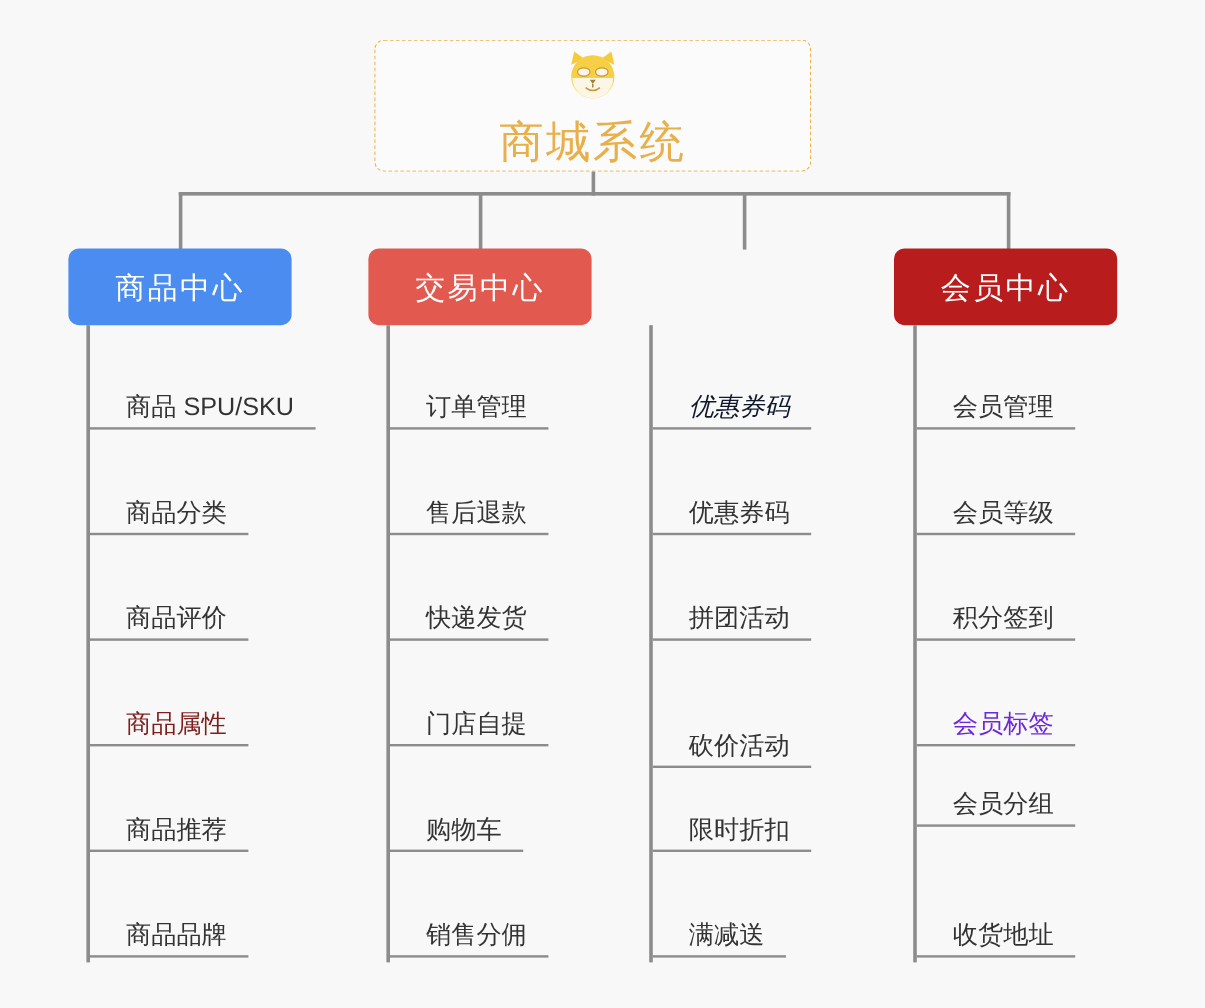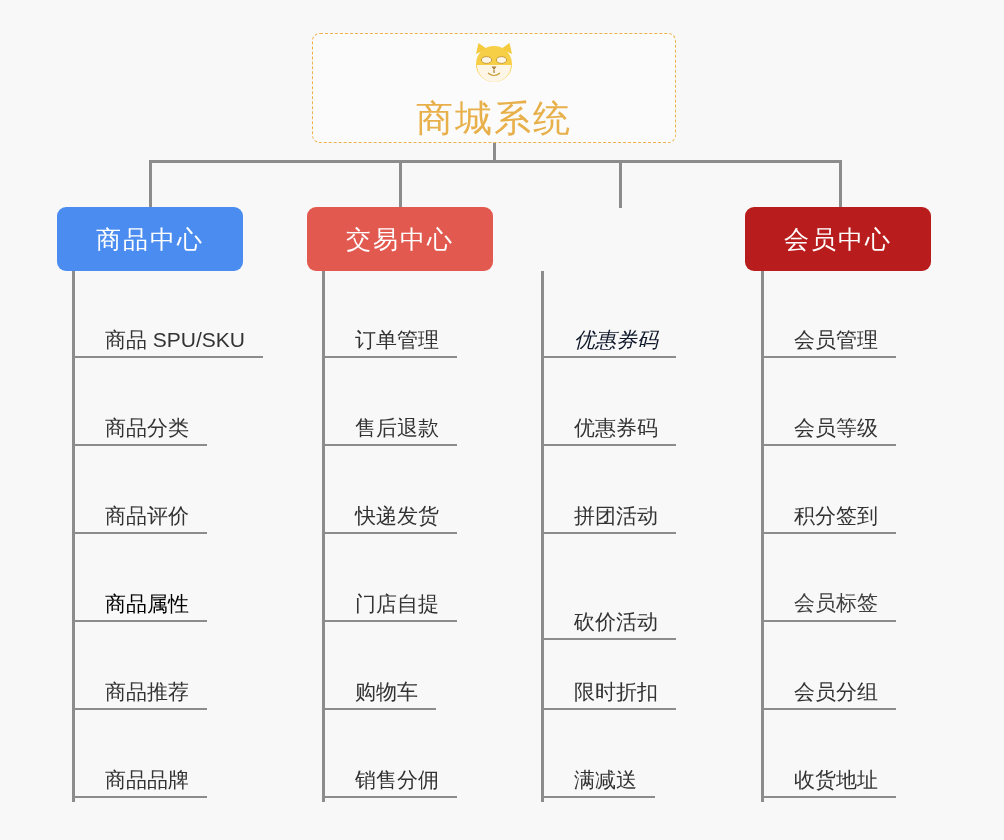--- a/index.html
+++ b/index.html
@@ -155,21 +155,21 @@
     <div class="leaf" style="top:-1px;">
         <span class="leaf-inner" style="border-bottom-color: rgb(140, 140, 140); color: rgb(51, 51, 51);">商品 SPU/SKU</span>
       </div>
     <div class="leaf" style="top:87px;">
         <span class="leaf-inner" style="border-bottom-color: rgb(140, 140, 140); color: rgb(51, 51, 51);">商品分类</span>
       </div>
     <div class="leaf" style="top:175px;">
         <span class="leaf-inner" style="border-bottom-color: rgb(140, 140, 140); color: rgb(51, 51, 51);">商品评价</span>
       </div>
     <div class="leaf" style="top:263px;">
-        <span class="leaf-inner" style="border-bottom-color: rgb(140, 140, 140); color: #000000; text-align: center;">商品属性</span>
+        <span class="leaf-inner" style="border-bottom-color: rgb(140, 140, 140); color: #7f1d1d; text-align: center;">商品属性</span>
       </div>
     <div class="leaf" style="top:351px;">
         <span class="leaf-inner" style="border-bottom-color: rgb(140, 140, 140); color: rgb(51, 51, 51);">商品推荐</span>
       </div>
     <div class="leaf" style="top:439px;">
         <span class="leaf-inner" style="border-bottom-color: rgb(140, 140, 140); color: rgb(51, 51, 51);">商品品牌</span>
       </div>
   </div>
 
   <div class="branch" style="left:322px;">
@@ -195,21 +195,21 @@
   </div>
 
   <div class="branch" style="left:541px;">
     <div class="trunk" style="height: 531px; background: rgb(140, 140, 140);"></div>
     <div class="leaf" style="top:-1px;">
         <span class="leaf-inner" style="border-bottom-color: rgb(140, 140, 140); color: #0f172a; font-style: italic;">优惠券码</span>
       </div>
     <div class="leaf" style="top:87px;">
         <span class="leaf-inner" style="border-bottom-color: rgb(140, 140, 140); color: rgb(51, 51, 51);">优惠券码</span>
       </div>
-    <div class="leaf" style="top:175px;">
+    <div class="leaf" style="top:175px;font-family:Liberation Serif, serif;">
         <span class="leaf-inner" style="border-bottom-color: rgb(140, 140, 140); color: rgb(51, 51, 51);">拼团活动</span>
       </div>
     <div class="leaf" style="top:263px;margin-top:18px;">
         <span class="leaf-inner" style="border-bottom-color: rgb(140, 140, 140); color: rgb(51, 51, 51);">砍价活动</span>
       </div>
     <div class="leaf" style="top:351px;">
         <span class="leaf-inner" style="border-bottom-color: rgb(140, 140, 140); color: rgb(51, 51, 51);">限时折扣</span>
       </div>
     <div class="leaf" style="top:439px;">
         <span class="leaf-inner" style="border-bottom-color: rgb(140, 140, 140); color: rgb(51, 51, 51); padding-left: 30px;">满减送</span>
@@ -221,23 +221,23 @@
     <div class="leaf" style="top:-1px;">
         <span class="leaf-inner" style="border-bottom-color: rgb(140, 140, 140); color: rgb(51, 51, 51);">会员管理</span>
       </div>
     <div class="leaf" style="top:87px;">
         <span class="leaf-inner" style="border-bottom-color: rgb(140, 140, 140); color: rgb(51, 51, 51);">会员等级</span>
       </div>
     <div class="leaf" style="top:175px;">
         <span class="leaf-inner" style="border-bottom-color: rgb(140, 140, 140); color: rgb(51, 51, 51);">积分签到</span>
       </div>
     <div class="leaf" style="top:263px;">
-        <span class="leaf-inner" style="border-bottom-color: rgb(140, 140, 140); color: #404040; font-family: Liberation Serif, serif;">会员标签</span>
-      </div>
-    <div class="leaf" style="top:351px;">
+        <span class="leaf-inner" style="border-bottom-color: rgb(140, 140, 140); color: #6d28d9;">会员标签</span>
+      </div>
+    <div class="leaf" style="top:330px;">
         <span class="leaf-inner" style="border-bottom-color: rgb(140, 140, 140); color: rgb(51, 51, 51);">会员分组</span>
       </div>
     <div class="leaf" style="top:439px;">
         <span class="leaf-inner" style="border-bottom-color: rgb(140, 140, 140); color: rgb(51, 51, 51);">收货地址</span>
       </div>
   </div>
 
 </div>
 
 </body></html>

